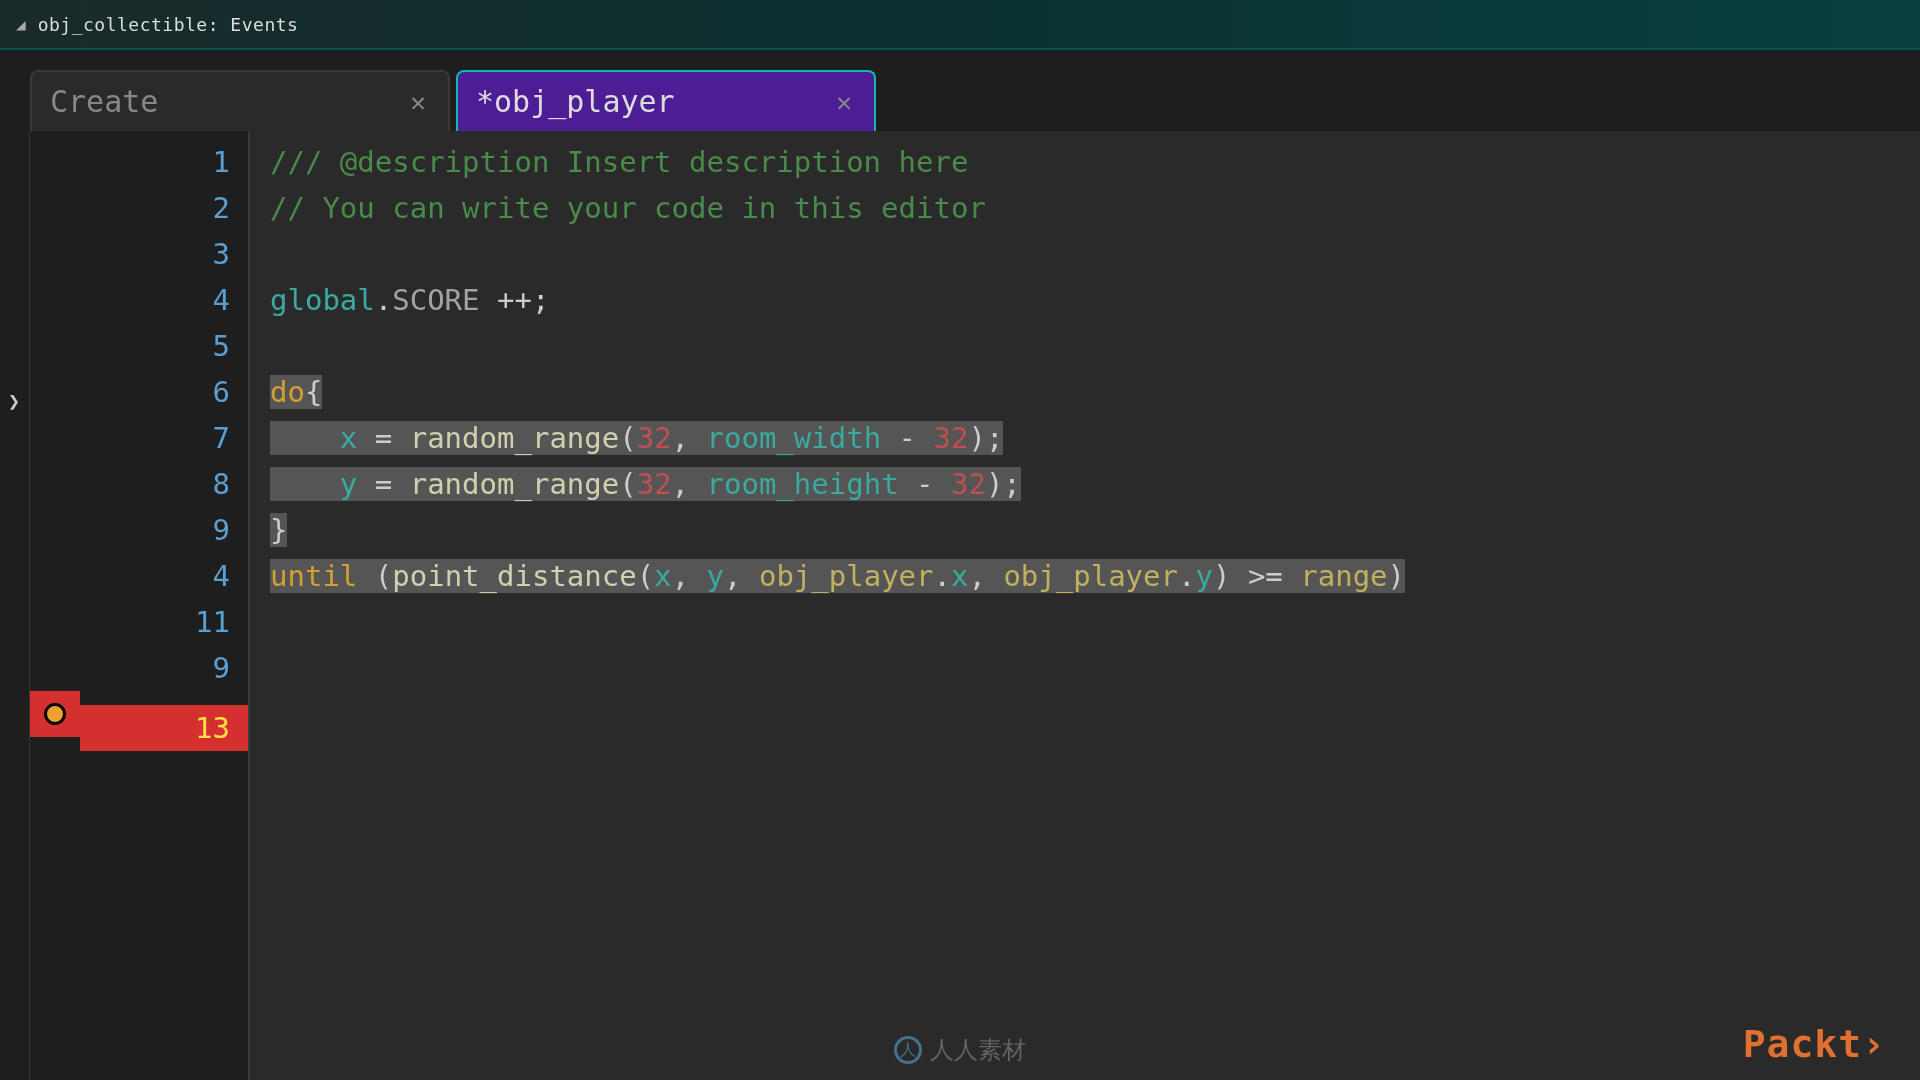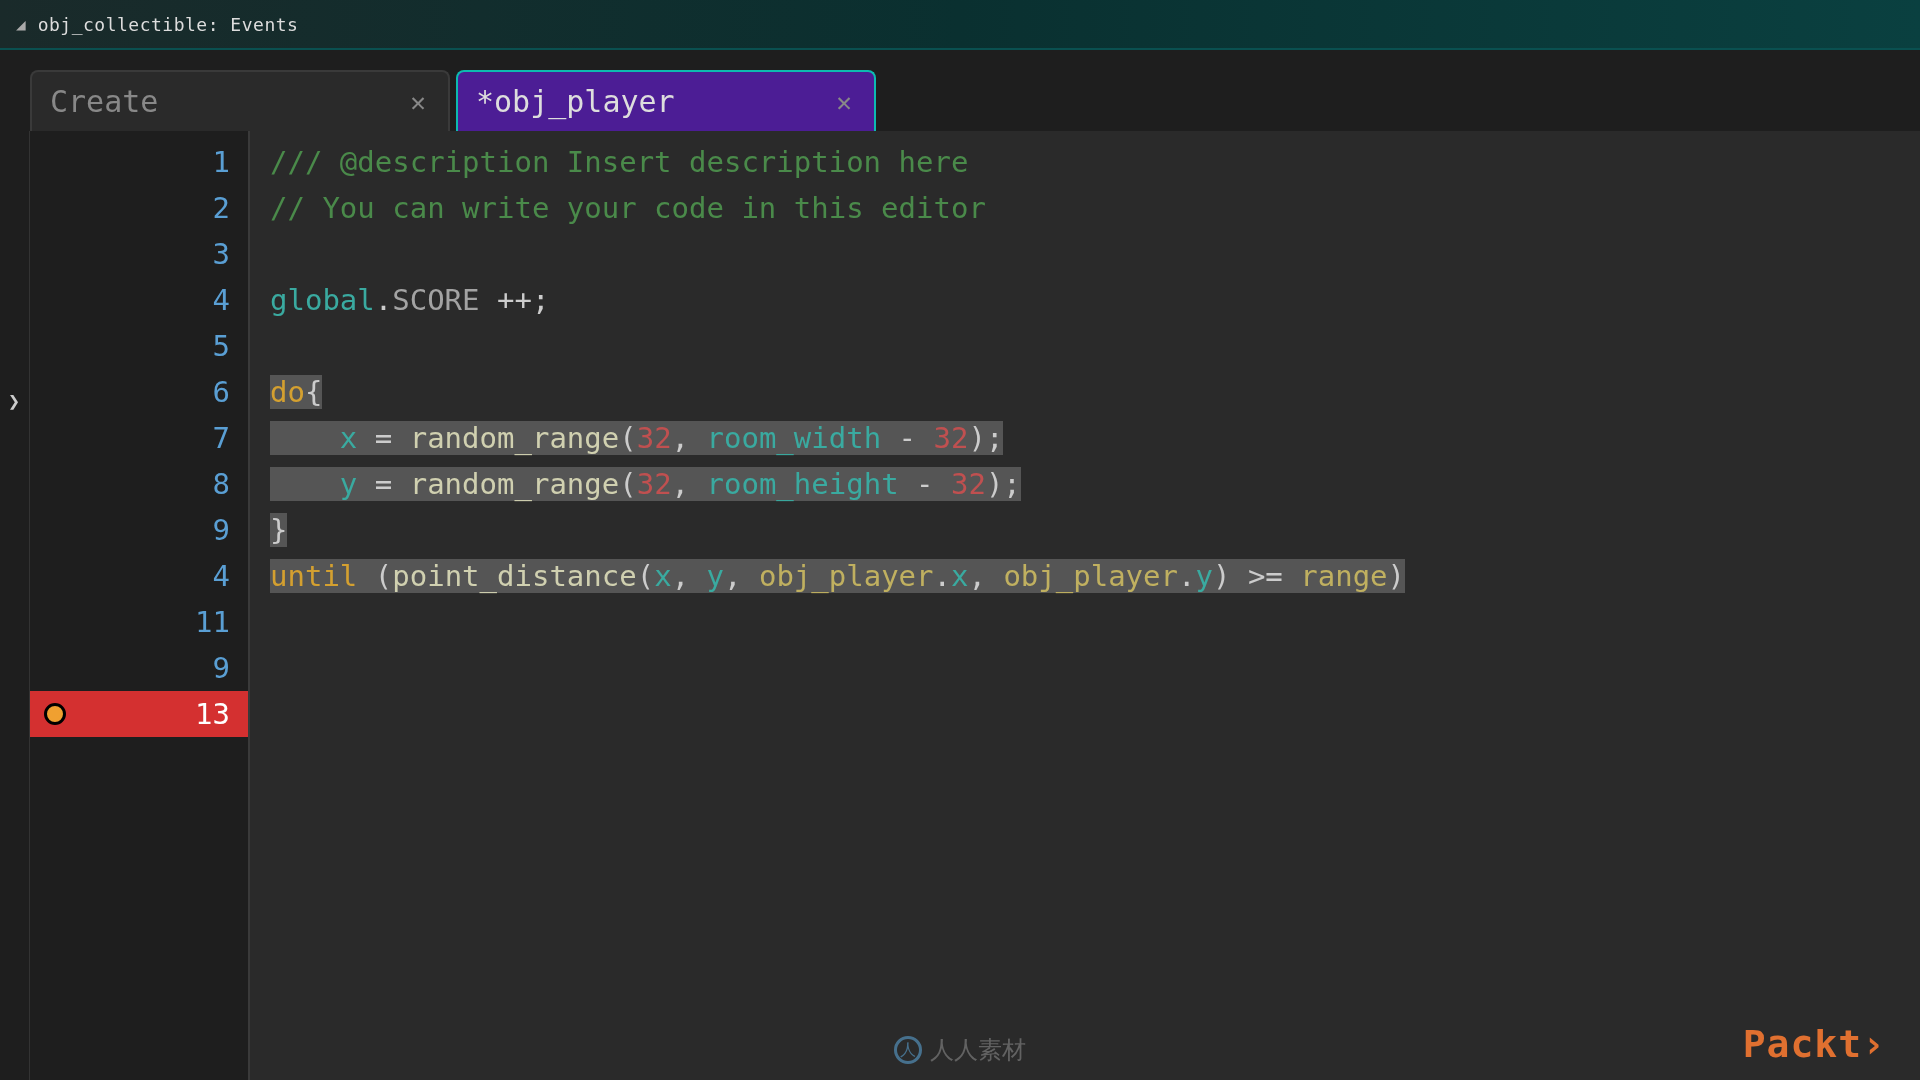--- a/index.html
+++ b/index.html
@@ -112,21 +112,22 @@
   .ln {
     text-align: right;
     padding-right: 18px;
     font-size: 29px;
     line-height: 46px;
     color: #5a9fd4;
     height: 46px;
   }
   .ln-error {
     background: #d43030;
-    color: #ffffff;
+    color: #fde047;
+    margin-top: 14px;
   }
   .code-area {
     flex: 1;
     padding-top: 8px;
     padding-left: 20px;
     font-size: 29px;
     line-height: 46px;
     position: relative;
     overflow: hidden;
   }

